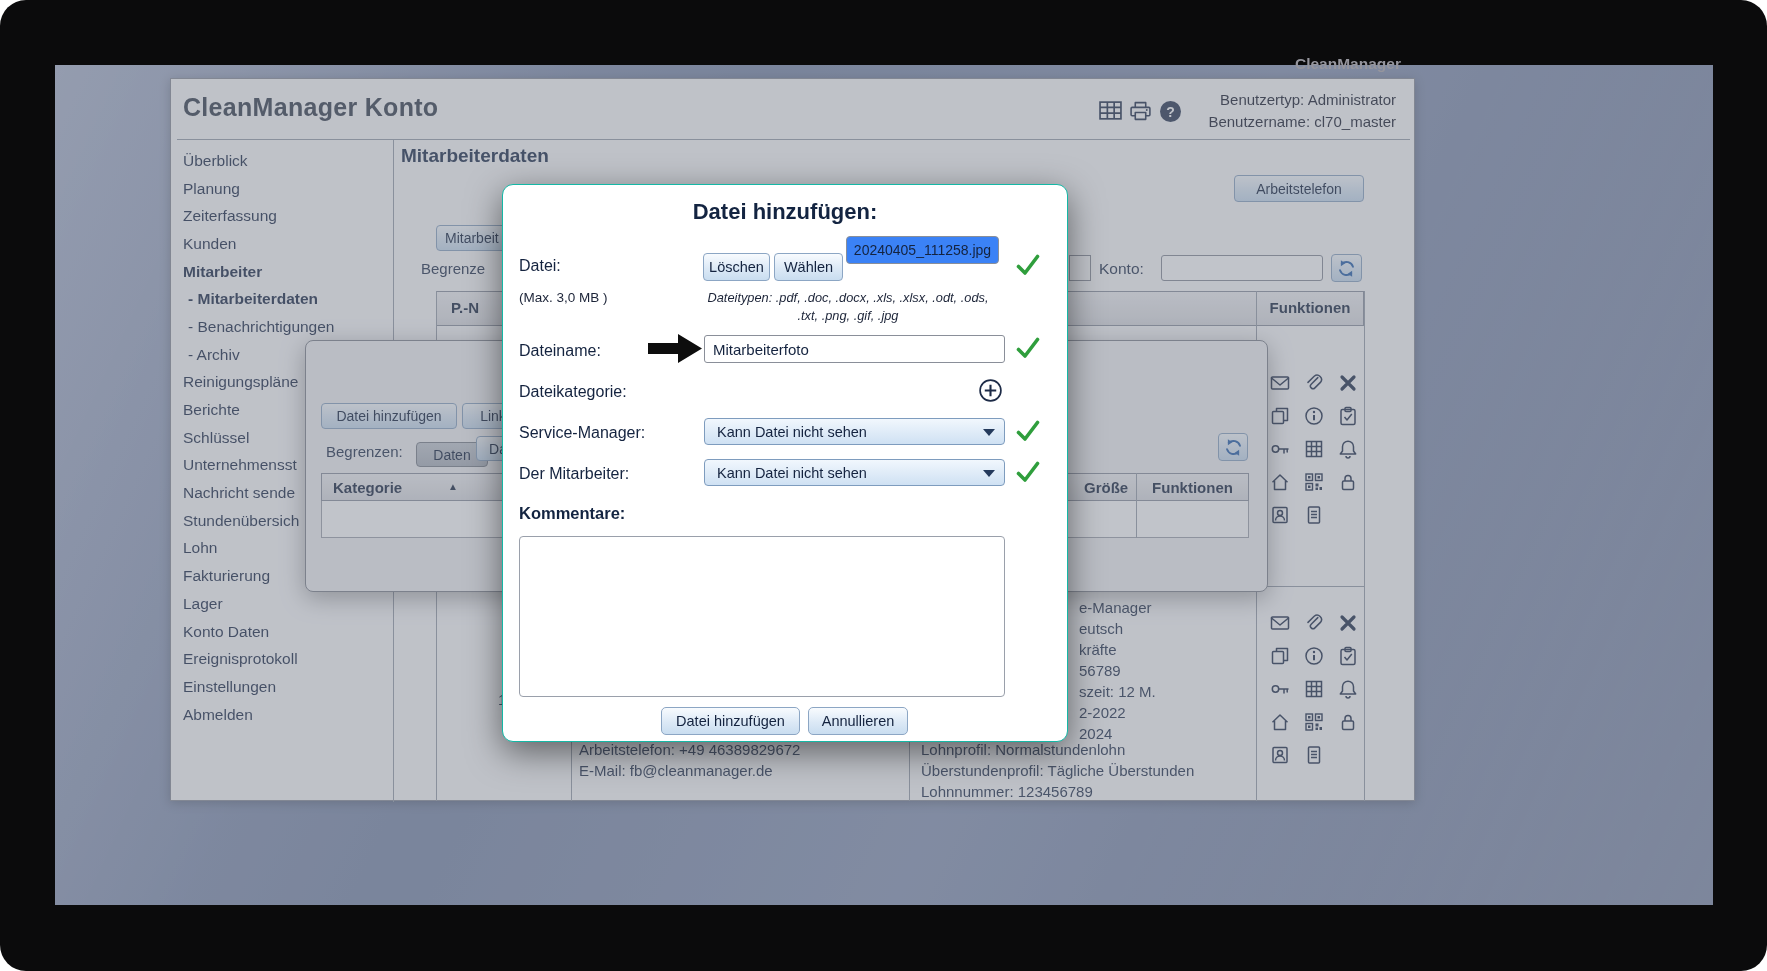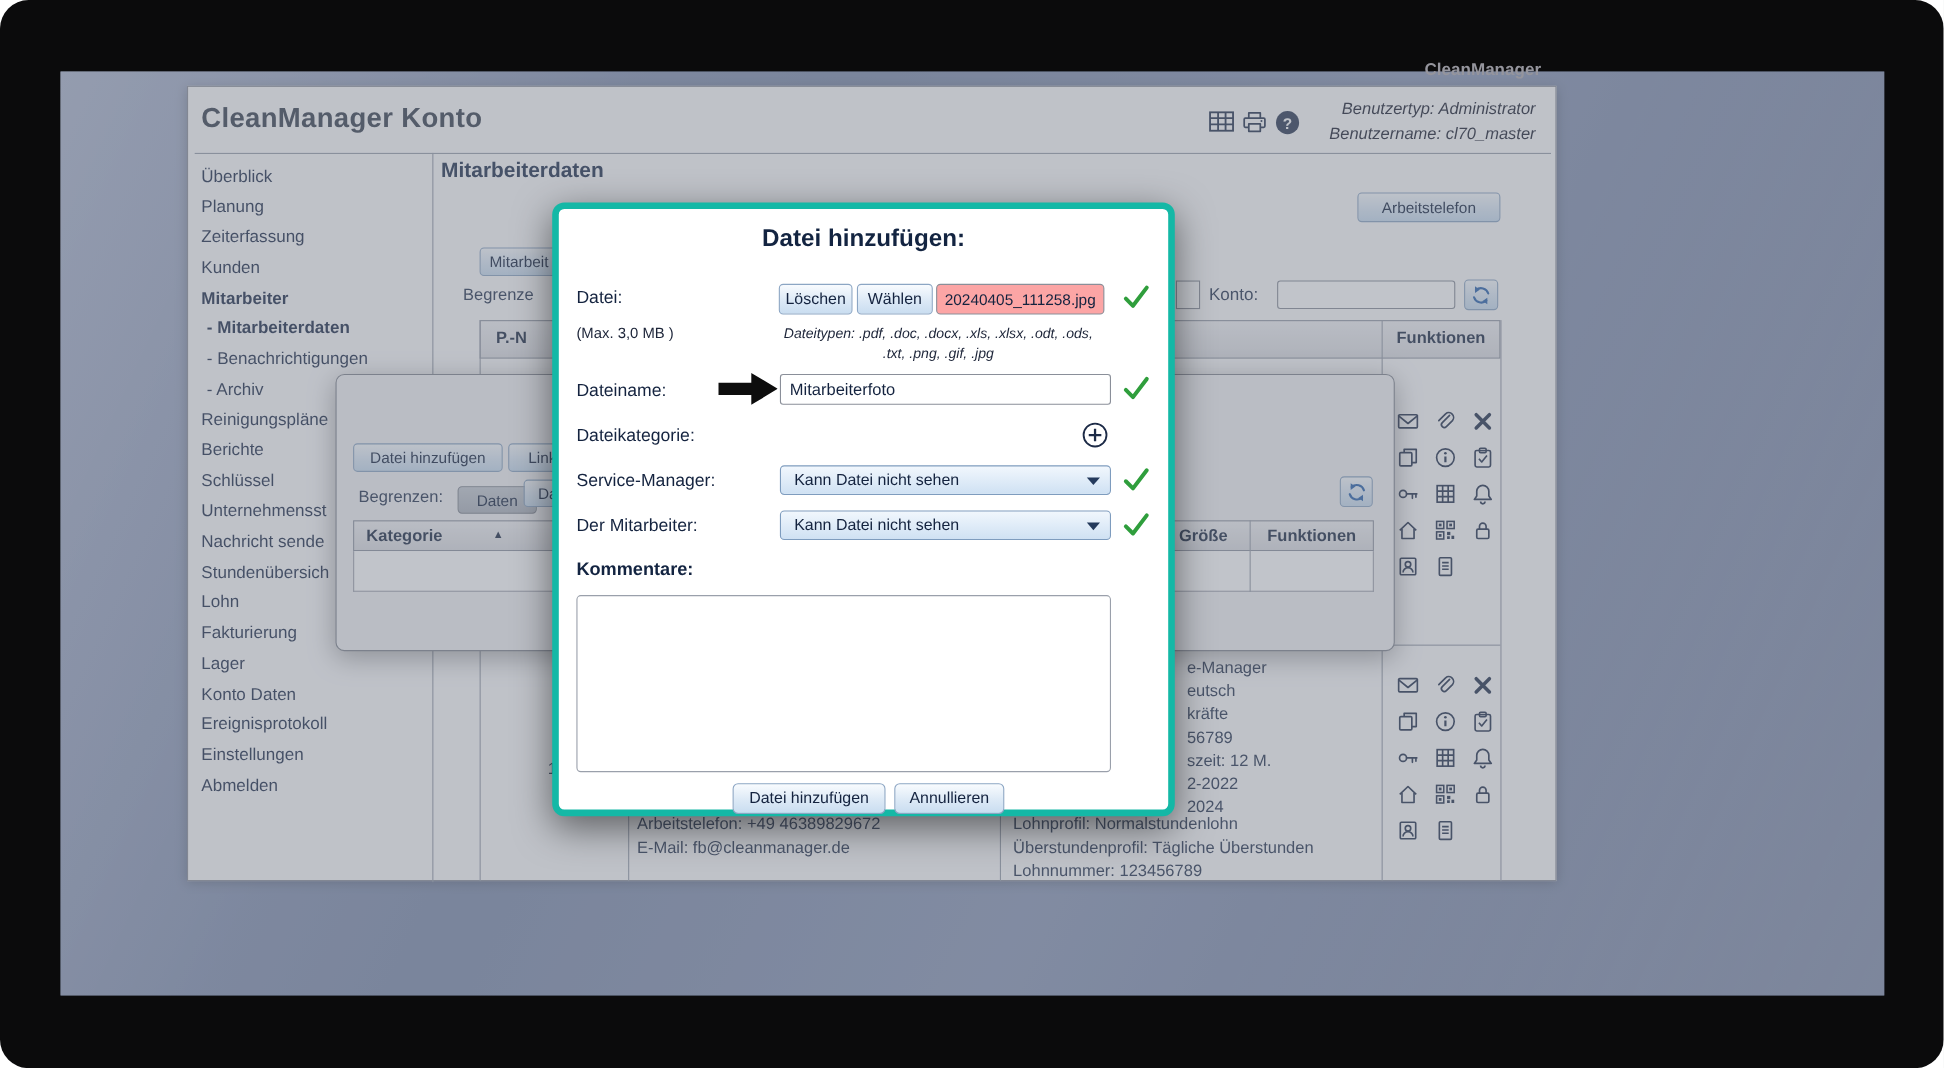--- a/index.html
+++ b/index.html
@@ -29,26 +29,26 @@
   .icb{color:#2a63ad}
   .fi{display:flex;align-items:center;justify-content:center;cursor:pointer}
   .fn-grid{position:absolute;display:grid;grid-template-columns:repeat(3,34px);row-gap:13px;justify-items:center;align-items:center;z-index:4}
   .hic{position:absolute;color:#24324e;cursor:pointer}
   .help{position:absolute;width:21px;height:21px;border-radius:50%;background:#2c3a55;color:#fff;font-weight:bold;font-size:14px;display:flex;align-items:center;justify-content:center;cursor:pointer}
   .check{position:absolute;width:26px;height:26px;color:#2f9e3c}
   .txt{position:absolute;background:#fff;border:1px solid #8a8f99;border-radius:3px;font-family:"Liberation Sans",sans-serif;font-size:15px;color:#14233f;padding:0 8px;outline:none}
   #dialog{position:absolute;left:250px;top:275px;width:963px;height:252px;background:#f2f3f5;border:1px solid #82868f;border-radius:8px;box-shadow:0 6px 24px rgba(0,0,0,.35);z-index:30}
   .tab-on{background:linear-gradient(#c6cbd2,#aeb4bd);border:1px solid #7e838d}
   #dim{position:absolute;inset:0;background:rgba(118,124,138,0.45);z-index:40}
-  #modal{position:absolute;left:502px;top:184px;width:566px;height:558px;background:#ffffff;border:6px solid #14b8a6;border-radius:11px;box-shadow:0 10px 34px rgba(0,0,0,.5);z-index:50}
+  #modal{position:absolute;left:502px;top:184px;width:566px;height:558px;background:#ffffff;border:1px solid #14b8a6;border-radius:11px;box-shadow:0 10px 34px rgba(0,0,0,.5);z-index:50}
   #modal .title{position:absolute;left:0;top:14px;width:100%;text-align:center;font-size:22px;font-weight:bold;color:#132441}
   .small{position:absolute;font-size:13.5px;color:#1c2438;white-space:nowrap}
   .types{position:absolute;left:180px;top:104px;width:330px;text-align:center;font-size:12.8px;font-style:italic;color:#1c2438;line-height:18px}
   #logo{position:absolute;left:1295px;top:55px;font-size:15.5px;font-weight:bold;color:#95959d;z-index:60}
-  .userline{position:absolute;right:18px;font-size:15px;font-style:italic;color:#1c2030;white-space:nowrap;text-align:right}
+  .userline{position:absolute;right:18px;font-size:15px;color:#1c2030;white-space:nowrap;text-align:right}
   textarea.cmt{position:absolute;left:16px;top:351px;width:486px;height:161px;border:1px solid #9aa0ab;border-radius:4px;resize:none;font-family:"Liberation Sans",sans-serif;font-size:14px;padding:6px;outline:none}
 </style>
 </head>
 <body>
 
 <svg width="0" height="0" style="position:absolute">
 <defs>
   <symbol id="sy-envelope" viewBox="0 0 20 20" stroke="currentColor" fill="none" stroke-width="1.5" stroke-linecap="round" stroke-linejoin="round">
         <rect x="1.5" y="4" width="17" height="12" rx="1"></rect>
         <path d="M1.5 5 L10 12 L18.5 5"></path>
@@ -388,34 +388,34 @@
             <use href="#sy-refresh"></use>
           </svg>
         </div>
 
       <div class="hdrbg" style="left:15px;top:132px;width:928px;height:28px"></div>
       <div class="abs" style="left:15px;top:160px;width:928px;height:37px;background:#ffffff;border:1px solid #a2a6b0;border-top:none"></div>
       <div class="line" style="left:750px;top:132px;width:1px;height:65px"></div>
       <div class="line" style="left:830px;top:132px;width:1px;height:65px"></div>
       <div class="hcell" style="left:27px;top:138px">Kategorie</div>
       <div class="abs" style="left:142px;top:140px;font-size:10px;color:#1d2a44">▲</div>
-      <div class="hcell" style="left:730px;top:138px;width:80px;text-align:right">Größe</div>
+      <div class="hcell" style="left:778px;top:138px;width:80px;text-align:left">Größe</div>
       <div class="hcell" style="left:830px;top:138px;width:113px;text-align:center">Funktionen</div>
     </div>
 
     <div id="dim"></div>
   </div>
 
   <div id="modal">
     <div class="title">Datei hinzufügen:</div>
 
     <div class="lbl" style="left:16px;top:72px">Datei:</div>
     <div class="btn" style="left:200px;top:68px;width:67px;height:28px;font-size:14.5px">Löschen</div>
     <div class="btn" style="left:271px;top:68px;width:69px;height:28px;font-size:14.5px">Wählen</div>
-    <div class="abs" style="left:343px;top:68px;width:153px;height:28px;background:#fca5a5;border:1px solid #8a8f99;border-radius:4px;display:flex;align-items:center;justify-content:center;font-size:14px;color:#14233f;white-space:nowrap">20240405_111258.jpg</div>
+    <div class="abs" style="left:343px;top:51px;width:153px;height:28px;background:#3b82f6;border:1px solid #8a8f99;border-radius:4px;display:flex;align-items:center;justify-content:center;font-size:14px;color:#14233f;white-space:nowrap">20240405_111258.jpg</div>
     <svg class="check" style="left:512px;top:67px">
         <use href="#sy-check"></use>
       </svg>
 
     <div class="small" style="left:16px;top:105px">(Max. 3,0 MB )</div>
     <div class="types">
       <div>Dateitypen: .pdf, .doc, .docx, .xls, .xlsx, .odt, .ods,</div>
       <div>.txt, .png, .gif, .jpg</div>
     </div>
 

